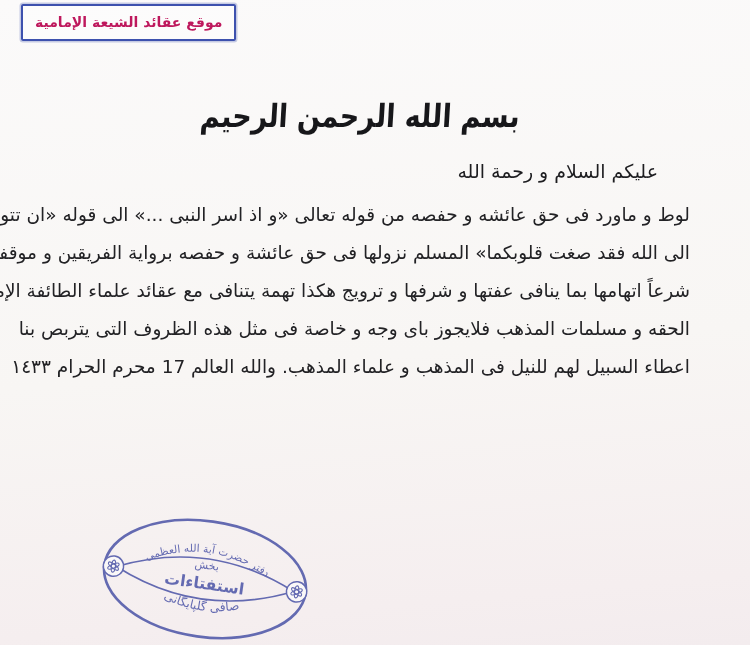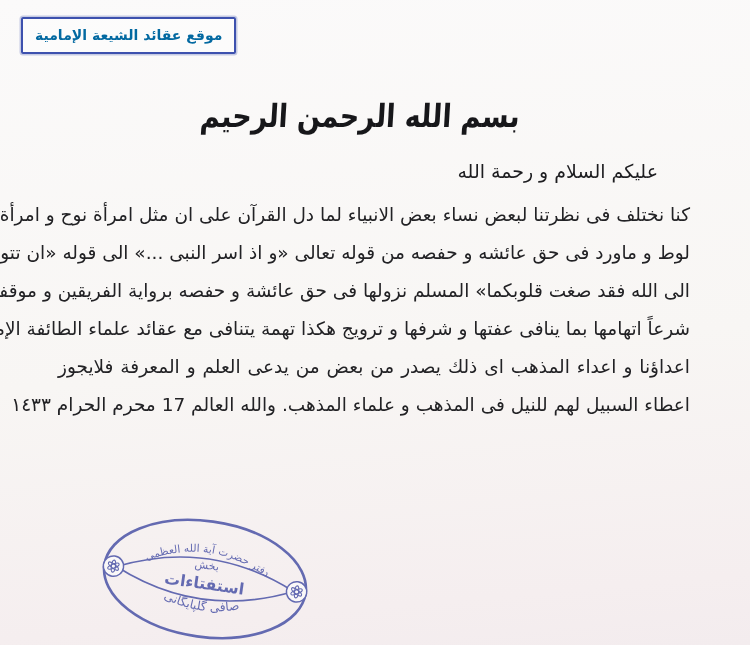--- a/index.html
+++ b/index.html
@@ -8,23 +8,23 @@
     position: relative;
     overflow: hidden;
     font-family: "DejaVu Sans", sans-serif;
     background: linear-gradient(175deg, #fbfafa 0%, #f8f6f4 55%, #f5eeef 90%, #f3ecee 100%);
     color: #262626;
   }
 
   
   .site-badge {
     position: absolute;
-    top: 17px; left: 21px;
+    top: 4px; left: 21px;
     direction: rtl;
-    color: #0369a1;
+    color: #be185d;
     border: 2px solid #3d51ae;
     box-shadow: 0 0 0 1.5px rgba(61, 81, 174, 0.28);
     border-radius: 2px;
     padding: 8px 12px 9px;
     font-size: 14px;
     font-weight: bold;
     letter-spacing: 0;
     background: rgba(255,255,255,0.35);
   }
 
@@ -84,25 +84,24 @@
 </head>
 <body>
 
 <div class="site-badge">موقع عقائد الشيعة الإمامية</div>
 
 <div class="basmala">بسم الله الرحمن الرحيم</div>
 
 <div class="greeting">عليكم السلام و رحمة الله</div>
 
 <div class="letter-body">
-  <div class="letter-line">كنا نختلف فى نظرتنا لبعض نساء بعض الانبياء لما دل القرآن على ان مثل امرأة نوح و امرأة</div>
   <div class="letter-line">لوط و ماورد فى حق عائشه و حفصه من قوله تعالى «و اذ اسر النبى ...» الى قوله «ان تتوبا</div>
   <div class="letter-line">الى الله فقد صغت قلوبكما» المسلم نزولها فى حق عائشة و حفصه برواية الفريقين و موقفها</div>
   <div class="letter-line">شرعاً اتهامها بما ينافى عفتها و شرفها و ترويج هكذا تهمة يتنافى مع عقائد علماء الطائفة الإمامية</div>
-  <div class="letter-line">اعداؤنا و اعداء المذهب اى ذلك يصدر من بعض من يدعى العلم و المعرفة فلايجوز</div>
+  <div class="letter-line">الحقه و مسلمات المذهب فلايجوز باى وجه و خاصة فى مثل هذه الظروف التى يتربص بنا</div>
   <div class="letter-line">اعطاء السبيل لهم للنيل فى المذهب و علماء المذهب. والله العالم 17 محرم الحرام ١٤٣٣</div>
 </div>
 
 <div class="stamp">
   <svg viewBox="0 0 210 124" xmlns="http://www.w3.org/2000/svg">
     <defs>
       <path id="arcTop" d="M 26 64 Q 105 8 184 64" fill="none"></path>
       <path id="arcBottom" d="M 28 66 Q 105 120 182 66" fill="none"></path>
     </defs>
 

